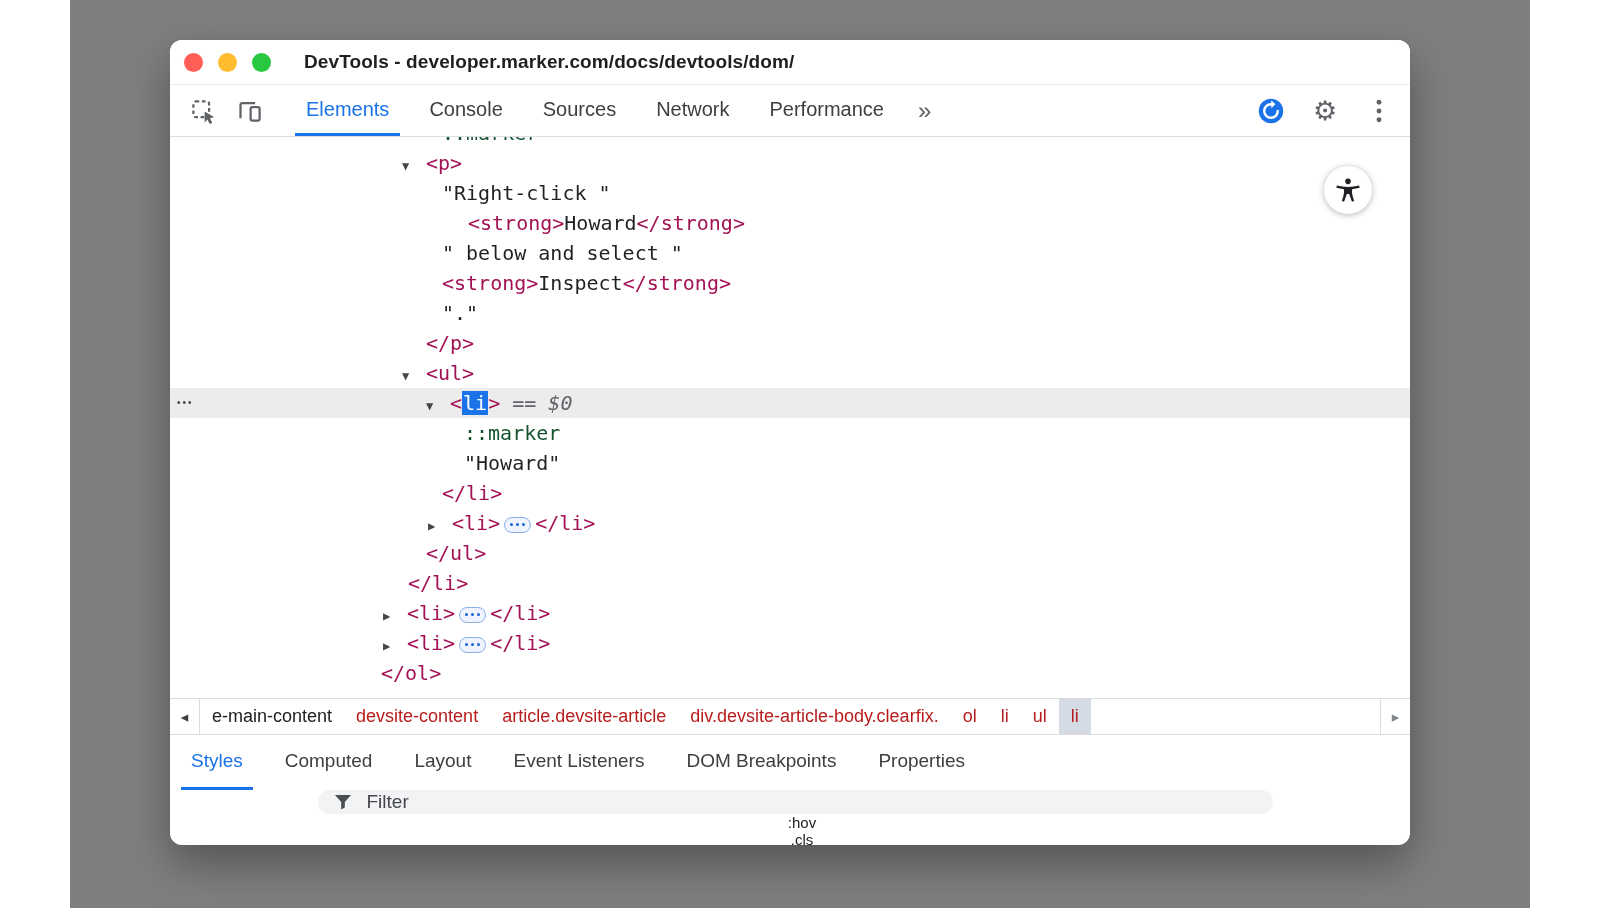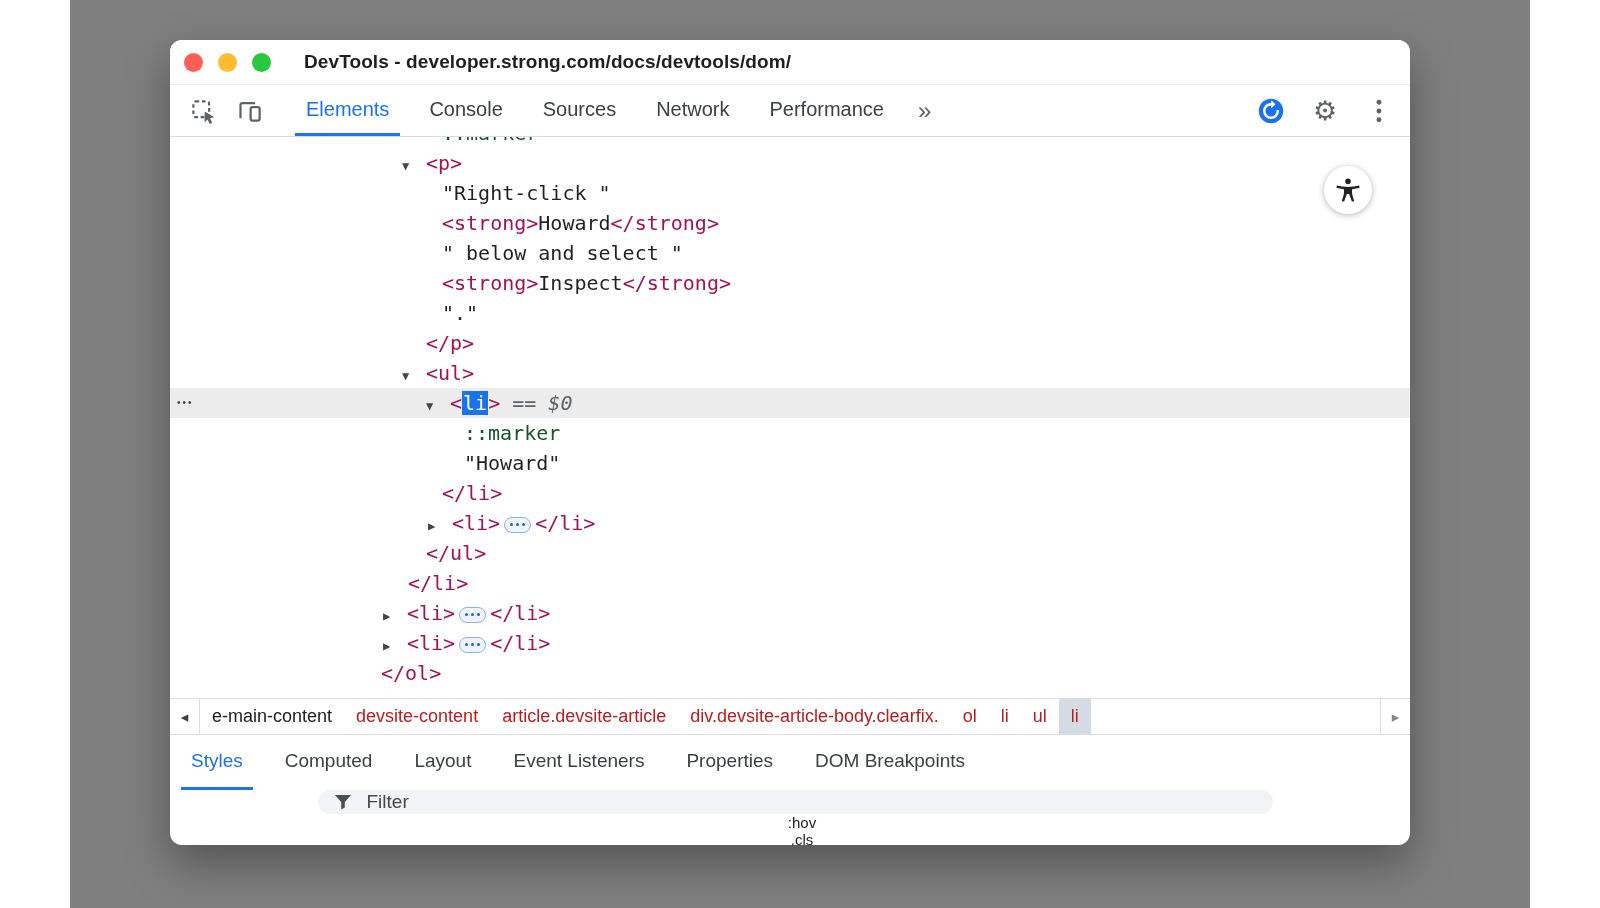--- a/index.html
+++ b/index.html
@@ -93,21 +93,21 @@
   <div class="backdrop"></div>
 
   <div class="win">
 
     <div class="titlebar">
       <div class="lights">
         <span class="light light-close"></span>
         <span class="light light-min"></span>
         <span class="light light-zoom"></span>
       </div>
-      <span class="title">DevTools - developer.strong.com/docs/devtools/dom/</span>
+      <span class="title">DevTools - developer.marker.com/docs/devtools/dom/</span>
     </div>
 
     <div class="toolbar">
       <div class="tb-icons">
         <span class="icon-btn">
           <svg width="27" height="27" viewBox="0 0 24 24">
             <rect x="3" y="3" width="14" height="14" rx="2" fill="none" stroke="#5f6368" stroke-width="2" stroke-dasharray="3.2 2.4"></rect>
             <path fill="#5f6368" d="M13 12l8.5 5.2-3.7.9 2 4-2.3 1.1-2-4.1-2.5 2.7z"></path>
           </svg>
         </span>
@@ -142,21 +142,21 @@
             <circle cx="3" cy="19.5" r="2.1" fill="#5f6368"></circle>
           </svg>
         </span>
       </div>
     </div>
 
     <div class="dom-tree">
         <div class="tree-line clipped" style="padding-left: 272px;"><span class="seg-pseudo">::marker</span></div>
         <div class="tree-line" style="padding-left: 232px;"><span class="arw">▼</span><span class="seg-tag">&lt;p&gt;</span></div>
         <div class="tree-line" style="padding-left: 272px;"><span class="seg-txt">"Right-click "</span></div>
-        <div class="tree-line" style="padding-left: 272px;"><span class="seg-tag">&lt;strong&gt;</span><span class="seg-txt">Howard</span><span class="seg-tag">&lt;/strong&gt;</span></div>
+        <div class="tree-line" style="padding-left: 272px; margin-left: 26px;"><span class="seg-tag">&lt;strong&gt;</span><span class="seg-txt">Howard</span><span class="seg-tag">&lt;/strong&gt;</span></div>
         <div class="tree-line" style="padding-left: 272px;"><span class="seg-txt">" below and select "</span></div>
         <div class="tree-line" style="padding-left: 272px;"><span class="seg-tag">&lt;strong&gt;</span><span class="seg-txt">Inspect</span><span class="seg-tag">&lt;/strong&gt;</span></div>
         <div class="tree-line" style="padding-left: 272px;"><span class="seg-txt">"."</span></div>
         <div class="tree-line" style="padding-left: 256px;"><span class="seg-tag">&lt;/p&gt;</span></div>
         <div class="tree-line" style="padding-left: 232px;"><span class="arw">▼</span><span class="seg-tag">&lt;ul&gt;</span></div>
         <div class="tree-line selected-line" style="padding-left: 256px;"><span class="gutter-dots">•••</span><span class="arw">▼</span><span class="seg-tag">&lt;</span><span class="seg-sel">li</span><span class="seg-tag">&gt;</span><span class="seg-eq"> == </span><span class="seg-var">$0</span></div>
         <div class="tree-line" style="padding-left: 294px;"><span class="seg-pseudo">::marker</span></div>
         <div class="tree-line" style="padding-left: 294px;"><span class="seg-txt">"Howard"</span></div>
         <div class="tree-line" style="padding-left: 272px;"><span class="seg-tag">&lt;/li&gt;</span></div>
         <div class="tree-line" style="padding-left: 258px;"><span class="arw">▶</span><span class="seg-tag">&lt;li&gt;</span><span class="pill"><i></i><i></i><i></i></span><span class="seg-tag">&lt;/li&gt;</span></div>
@@ -187,22 +187,22 @@
           <span class="crumb crumb-selected">li</span>
         </div>
       <div class="crumb-nav right">▸</div>
     </div>
 
     <div class="stabs">
       <div class="stab sel">Styles</div>
       <div class="stab">Computed</div>
       <div class="stab">Layout</div>
       <div class="stab">Event Listeners</div>
+      <div class="stab">DOM Breakpoints</div>
       <div class="stab">Properties</div>
-      <div class="stab">DOM Breakpoints</div>
     </div>
 
     <div class="filterrow">
       <div class="filter-pill">
         <svg width="20" height="20" viewBox="0 0 20 20">
           <path d="M2 3h16l-6.2 7v5.4l-3.6 2.2v-7.6z" fill="#4a4d51"></path>
         </svg>
         <input class="filter-input" type="text" placeholder="Filter" style="">
       </div>
       <span class="toggle-text">:hov</span>

